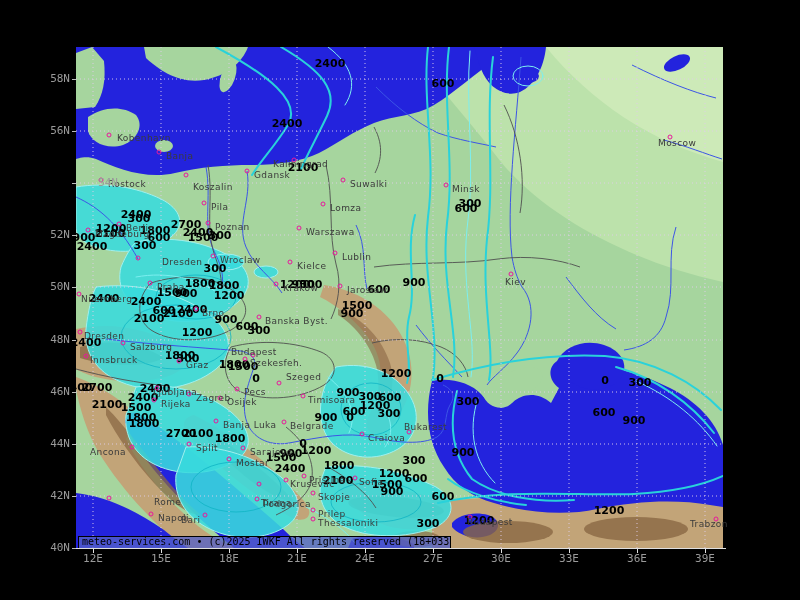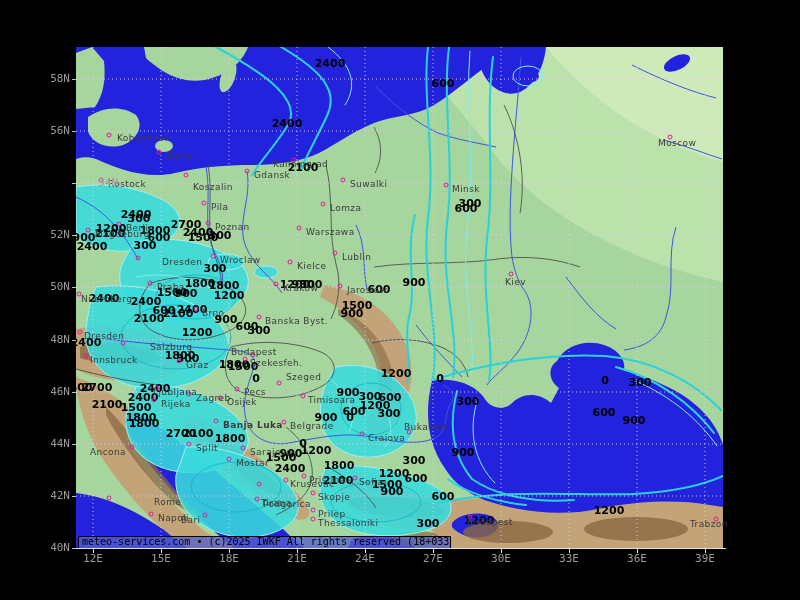--- a/index.html
+++ b/index.html
@@ -315,21 +315,21 @@
       <div class="city-label" style="left: 283px; top: 288px;">Krakow</div>
       <div class="city-dot" style="left: 340px; top: 286px;"></div>
       <div class="city-label" style="left: 347px; top: 290px;">Jaroslaw</div>
       <div class="city-dot" style="left: 150px; top: 283px;"></div>
       <div class="city-label" style="left: 157px; top: 287px;">Praha</div>
       <div class="city-dot" style="left: 79px; top: 294px;"></div>
       <div class="city-label" style="left: 81px; top: 299px; text-align: center;">Nuernberg</div>
       <div class="city-dot" style="left: 80px; top: 332px;"></div>
       <div class="city-label" style="left: 84px; top: 336px;">Dresden</div>
       <div class="city-dot" style="left: 123px; top: 343px;"></div>
-      <div class="city-label" style="left: 130px; top: 347px; margin-left: 20px;">Salzburg</div>
+      <div class="city-label" style="left: 130px; top: 347px;">Salzburg</div>
       <div class="city-dot" style="left: 86px; top: 356px;"></div>
       <div class="city-label" style="left: 90px; top: 360px;">Innsbruck</div>
       <div class="city-dot" style="left: 179px; top: 361px;"></div>
       <div class="city-label" style="left: 186px; top: 365px;">Graz</div>
       <div class="city-dot" style="left: 253px; top: 355px;"></div>
       <div class="city-label" style="left: 231px; top: 352px;">Budapest</div>
       <div class="city-dot" style="left: 245px; top: 359px;"></div>
       <div class="city-label" style="left: 250px; top: 363px;">Szekesfeh.</div>
       <div class="city-dot" style="left: 279px; top: 383px;"></div>
       <div class="city-label" style="left: 286px; top: 377px;">Szeged</div>
@@ -341,21 +341,21 @@
       <div class="city-label" style="left: 196px; top: 398px;">Zagreb</div>
       <div class="city-dot" style="left: 157px; top: 388px;"></div>
       <div class="city-label" style="left: 153px; top: 392px;">Ljubljana</div>
       <div class="city-dot" style="left: 154px; top: 400px;"></div>
       <div class="city-label" style="left: 161px; top: 404px;">Rijeka</div>
       <div class="city-dot" style="left: 196px; top: 309px;"></div>
       <div class="city-label" style="left: 202px; top: 313px;">Brno</div>
       <div class="city-dot" style="left: 259px; top: 317px;"></div>
       <div class="city-label" style="left: 265px; top: 321px;">Banska Byst.</div>
       <div class="city-dot" style="left: 216px; top: 421px;"></div>
-      <div class="city-label" style="left: 223px; top: 425px; font-weight: bold;">Banja Luka</div>
+      <div class="city-label" style="left: 223px; top: 425px;">Banja Luka</div>
       <div class="city-dot" style="left: 284px; top: 422px;"></div>
       <div class="city-label" style="left: 290px; top: 426px;">Belgrade</div>
       <div class="city-dot" style="left: 189px; top: 444px;"></div>
       <div class="city-label" style="left: 196px; top: 448px;">Split</div>
       <div class="city-dot" style="left: 243px; top: 448px;"></div>
       <div class="city-label" style="left: 250px; top: 452px;">Sarajevo</div>
       <div class="city-dot" style="left: 229px; top: 459px;"></div>
       <div class="city-label" style="left: 236px; top: 463px;">Mostar</div>
       <div class="city-dot" style="left: 259px; top: 484px;"></div>
       <div class="city-label" style="left: 263px; top: 488px; margin-top: 16px;">Podgorica</div>

